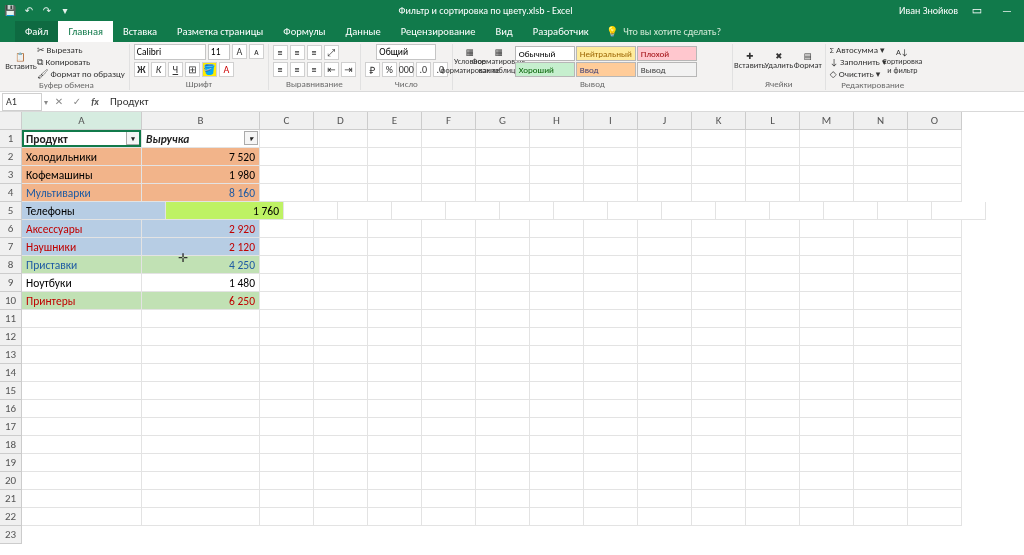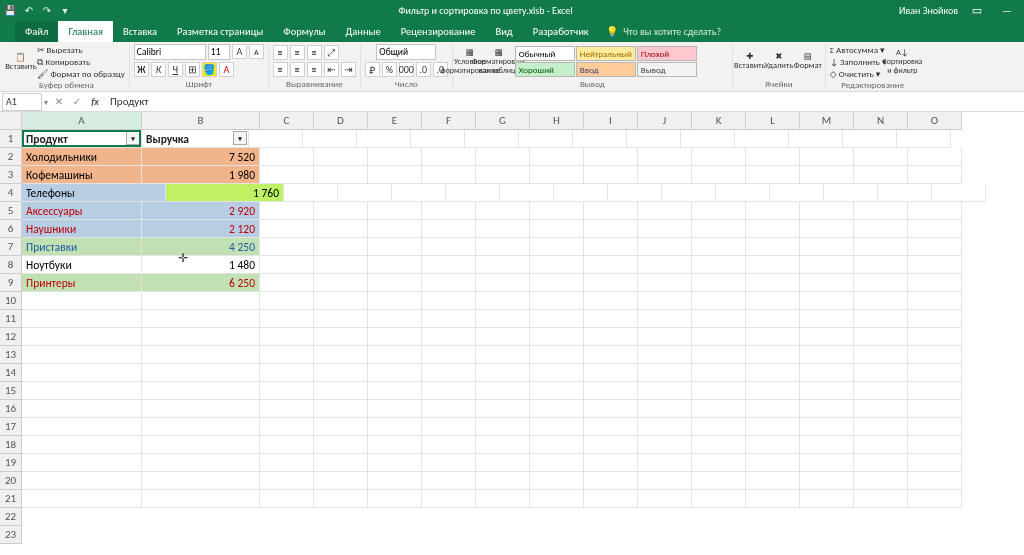--- a/index.html
+++ b/index.html
@@ -257,21 +257,21 @@
       <div class="row-h">18</div>
       <div class="row-h">19</div>
       <div class="row-h">20</div>
       <div class="row-h">21</div>
       <div class="row-h">22</div>
       <div class="row-h">23</div>
     </div>
   <div class="cells" id="cells">
       <div class="row">
         <div class="cell hdr-cell" style="width: 120px;">Продукт<div class="filter-btn">▾</div></div>
-        <div class="cell hdr-cell" style="width: 107px;">Выручка<div class="filter-btn">▾</div></div>
+        <div class="cell hdr-cell" style="width: 118px; font-style: italic;">Выручка<div class="filter-btn">▾</div></div>
         <div class="cell" style="width: 54px;"></div>
         <div class="cell" style="width: 54px;"></div>
         <div class="cell" style="width: 54px;"></div>
         <div class="cell" style="width: 54px;"></div>
         <div class="cell" style="width: 54px;"></div>
         <div class="cell" style="width: 54px;"></div>
         <div class="cell" style="width: 54px;"></div>
         <div class="cell" style="width: 54px;"></div>
         <div class="cell" style="width: 54px;"></div>
         <div class="cell" style="width: 54px;"></div>
@@ -292,20 +292,37 @@
         <div class="cell" style="width: 54px;"></div>
         <div class="cell" style="width: 54px;"></div>
         <div class="cell" style="width: 54px;"></div>
         <div class="cell" style="width: 54px;"></div>
         <div class="cell" style="width: 54px;"></div>
         <div class="cell" style="width: 54px;"></div>
       </div>
       <div class="row">
         <div class="cell" style="width: 120px; background: rgb(242, 180, 138); color: rgb(0, 0, 0);">Кофемашины</div>
         <div class="cell r" style="width: 118px; background: rgb(242, 180, 138); color: rgb(0, 0, 0);">1 980</div>
+        <div class="cell" style="width: 54px;"></div>
+        <div class="cell" style="width: 54px;"></div>
+        <div class="cell" style="width: 54px;"></div>
+        <div class="cell" style="width: 54px;"></div>
+        <div class="cell" style="width: 54px;"></div>
+        <div class="cell" style="width: 54px;"></div>
+        <div class="cell" style="width: 54px;"></div>
+        <div class="cell" style="width: 54px;"></div>
+        <div class="cell" style="width: 54px;"></div>
+        <div class="cell" style="width: 54px;"></div>
+        <div class="cell" style="width: 54px;"></div>
+        <div class="cell" style="width: 54px;"></div>
+        <div class="cell" style="width: 54px;"></div>
+      </div>
+      <div class="row">
+        <div class="cell" style="width: 120px; background: rgb(242, 180, 138); color: rgb(31, 91, 163);">Мультиварки</div>
+        <div class="cell r" style="width: 118px; background: rgb(242, 180, 138); color: rgb(31, 91, 163);">8 160</div>
         <div class="cell" style="width: 54px;"></div>
         <div class="cell" style="width: 54px;"></div>
         <div class="cell" style="width: 54px;"></div>
         <div class="cell" style="width: 54px;"></div>
         <div class="cell" style="width: 54px;"></div>
         <div class="cell" style="width: 54px;"></div>
         <div class="cell" style="width: 54px;"></div>
         <div class="cell" style="width: 54px;"></div>
         <div class="cell" style="width: 54px;"></div>
         <div class="cell" style="width: 54px;"></div>

